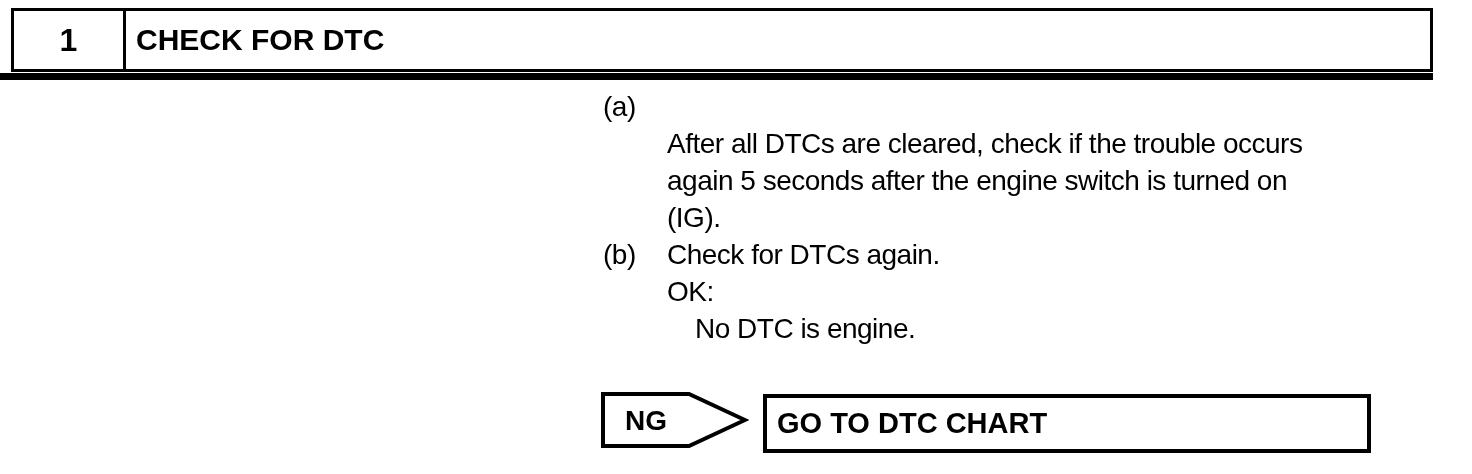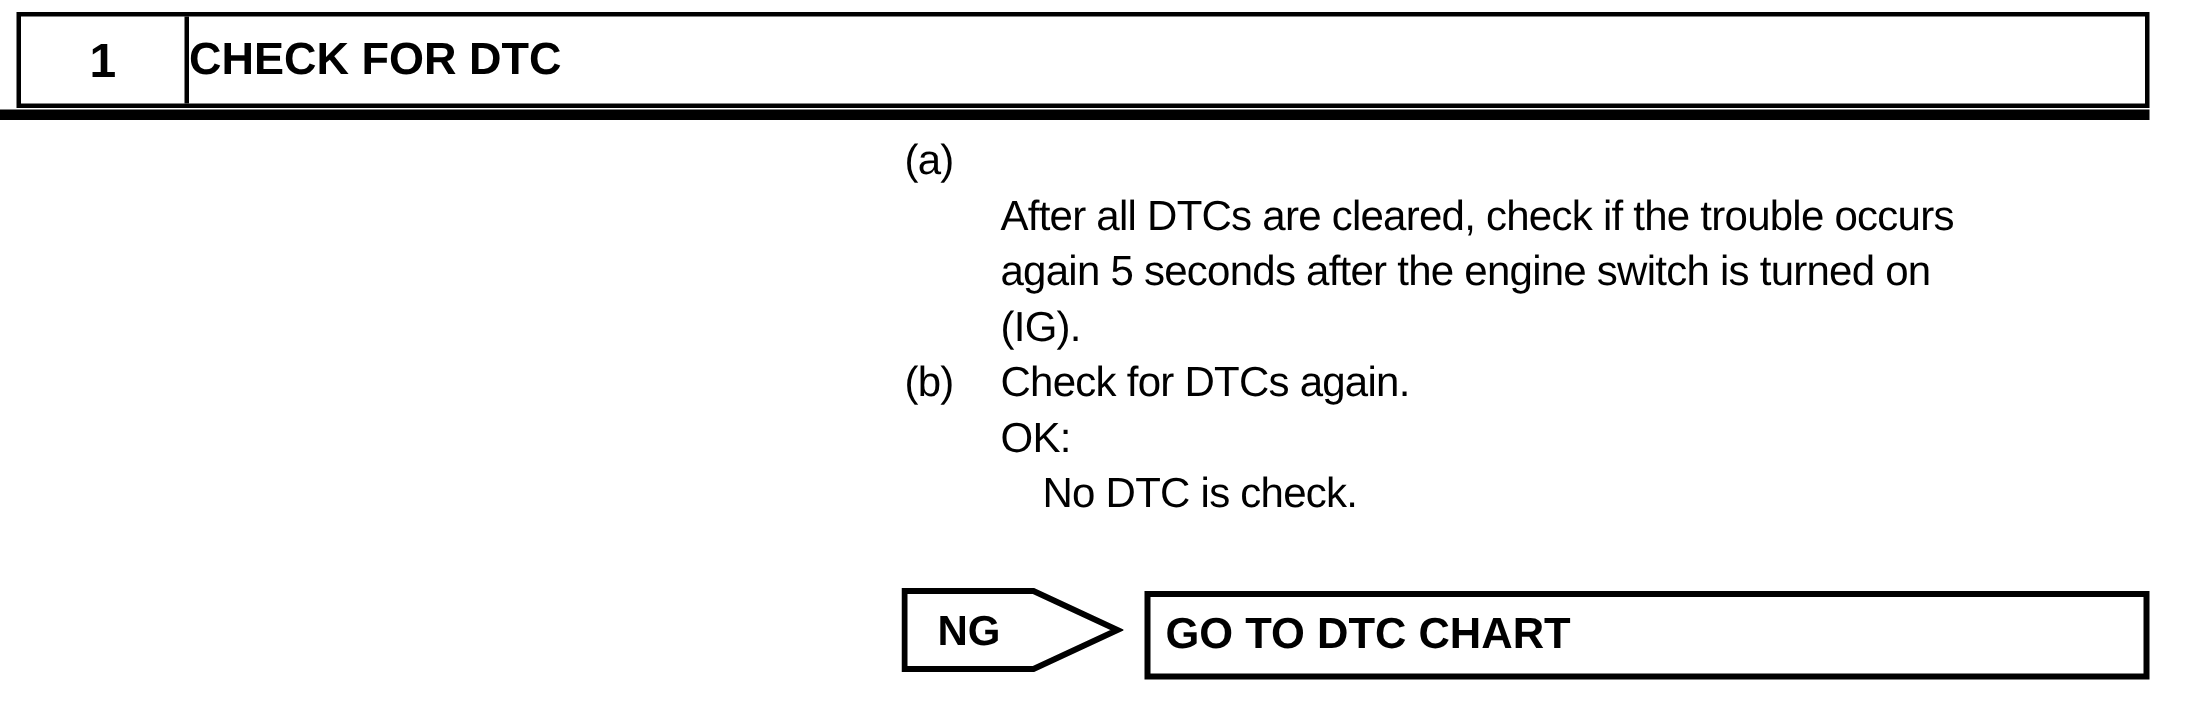--- a/index.html
+++ b/index.html
@@ -26,20 +26,21 @@
   .step-num {
     width: 109px;
     flex: 0 0 109px;
     border-right: 3px solid #000;
     display: flex; align-items: center; justify-content: center;
     font-weight: bold; font-size: 32px;
   }
   .step-title {
     flex: 1;
     display: flex; align-items: center;
+    padding-left: 10px;
     font-weight: bold; font-size: 30px;
   }
   .heavy-rule {
     position: absolute;
     left: 0; top: 73px;
     width: 1433px; height: 7px;
     background: #000;
   }
 
   
@@ -69,21 +70,21 @@
   }
   .ng-text {
     font-family: "Liberation Sans", sans-serif;
     font-weight: bold;
     font-size: 28px;
     fill: #000000;
   }
   .action-box {
     position: absolute;
     left: 763px; top: 394px;
-    width: 670px; height: 59px;
+    width: 608px; height: 59px;
     box-sizing: border-box;
     border: 4px solid #000;
     display: flex; align-items: center;
     padding-left: 10px;
     font-weight: bold; font-size: 29px;
     background: #fff;
   }
 </style>
 </head>
 <body>
@@ -119,21 +120,21 @@
     <div class="p-line">
       <span class="p-label">(b)</span>
       <span class="p-text">Check for DTCs again.</span>
     </div>
     <div class="p-line bold">
       <span class="p-label"></span>
       <span class="p-text">OK:</span>
     </div>
     <div class="p-line bold indent2">
       <span class="p-label"></span>
-      <span class="p-text">No DTC is check.</span>
+      <span class="p-text">No DTC is engine.</span>
     </div>
   </div>
 
   <svg class="ng-arrow" viewBox="0 0 148 58" width="148" height="58" xmlns="http://www.w3.org/2000/svg">
     <polygon points="2,3 88,3 144,29 88,55 2,55"></polygon>
     <text class="ng-text" x="45" y="39" text-anchor="middle">NG</text>
   </svg>
 
   <div class="action-box">
     <span>GO TO DTC CHART</span>

